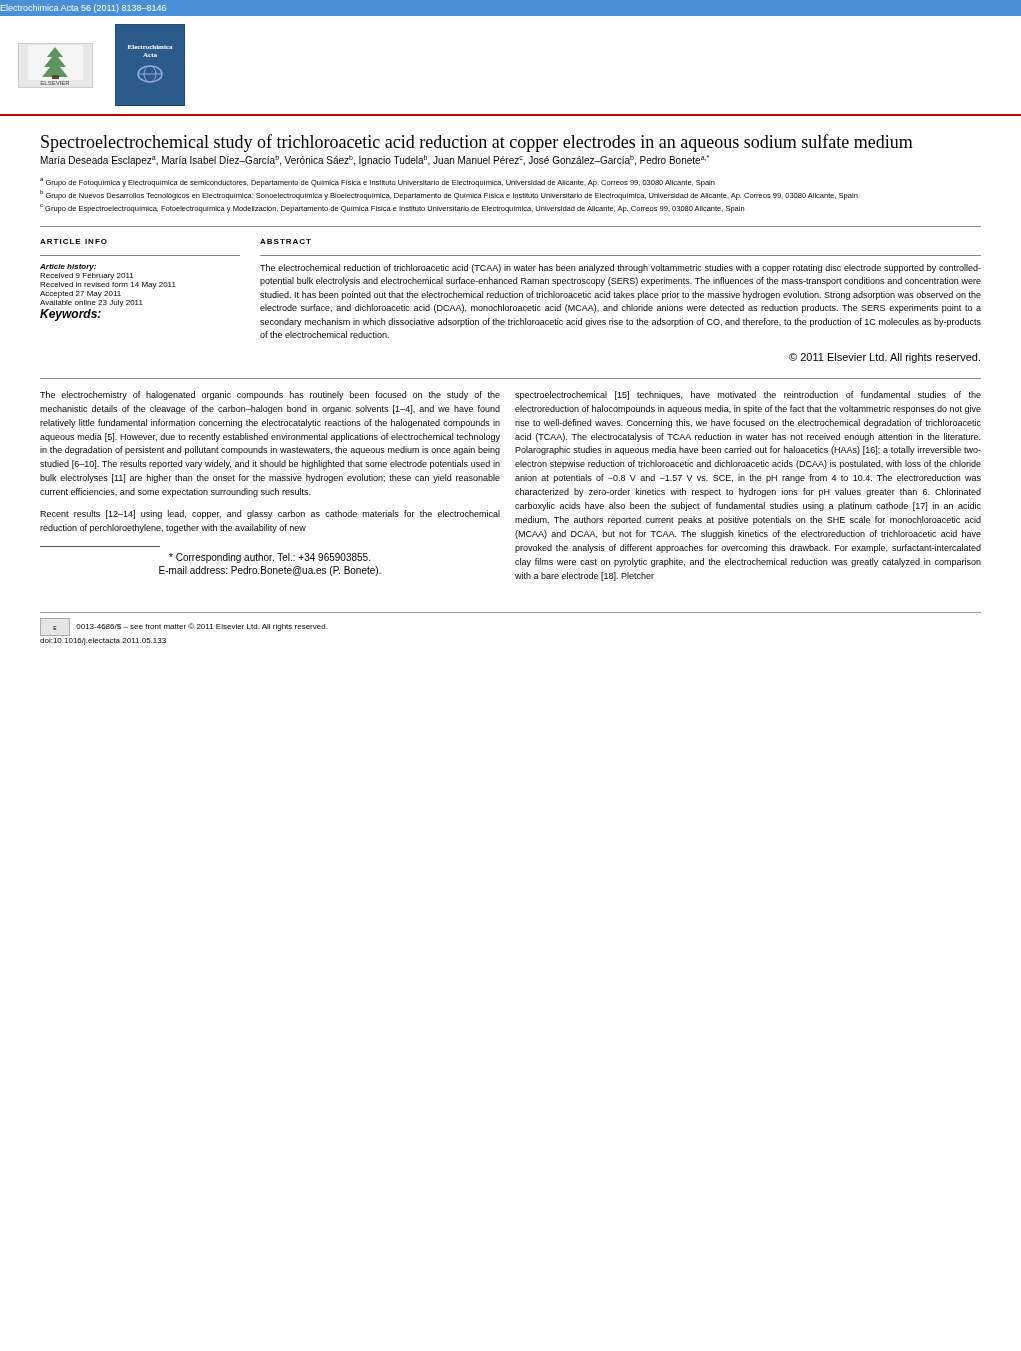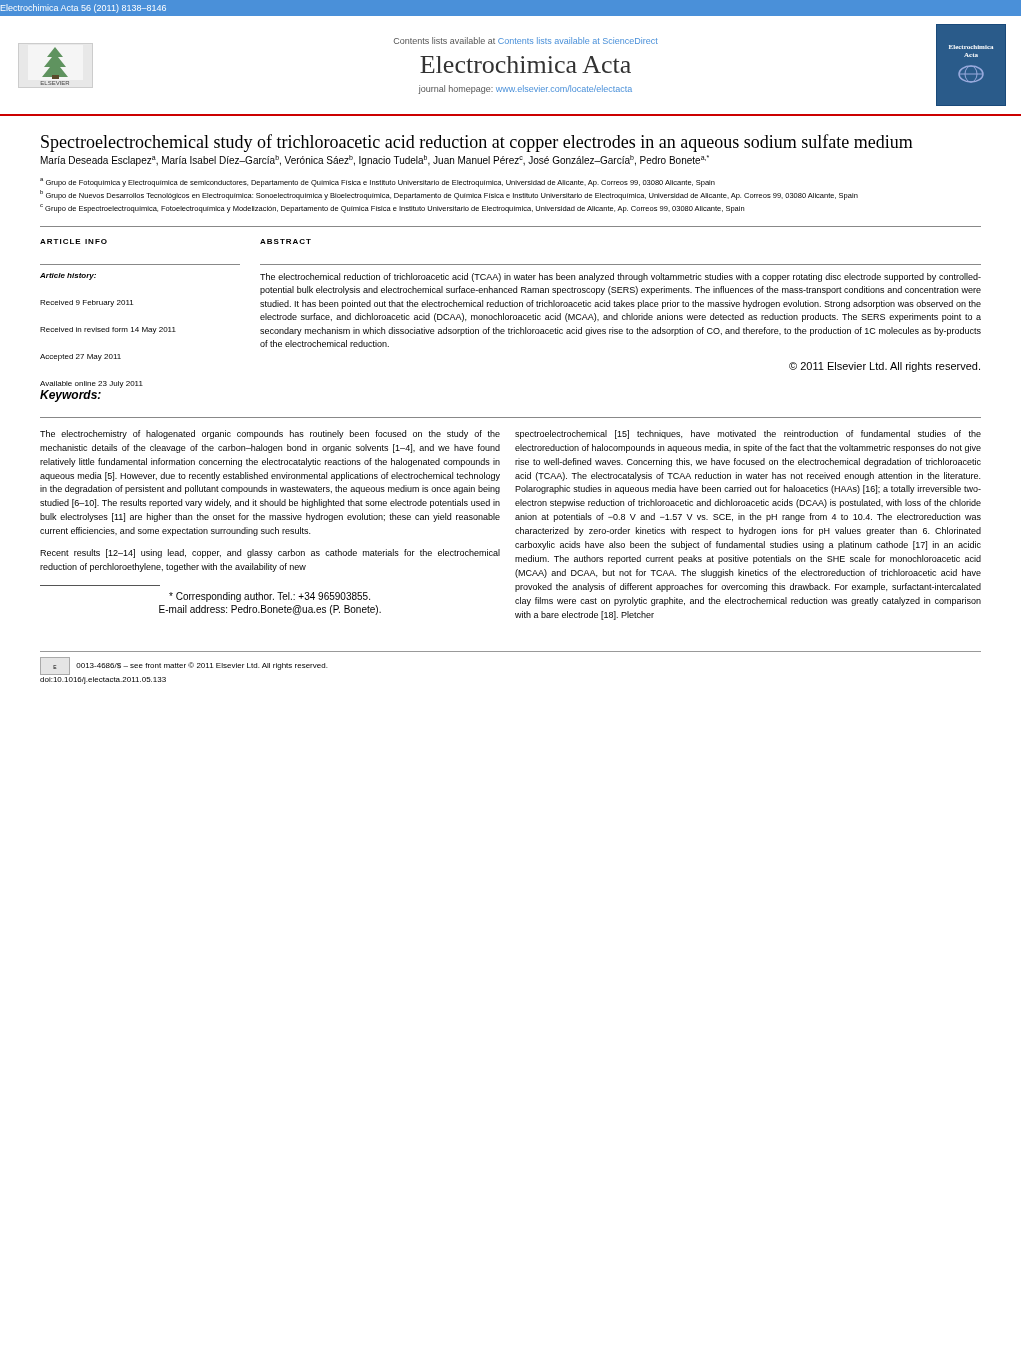--- a/index.html
+++ b/index.html
@@ -141,37 +141,36 @@
       min-width: 200px;
     }
 
     .info-section-title {
       font-size: 8px;
       font-family: Arial, sans-serif;
       font-weight: bold;
       letter-spacing: 1px;
       text-transform: uppercase;
       border-bottom: 1px solid #888;
-      padding-bottom: 18px;
+      padding-bottom: 9px;
       margin-bottom: 6px;
     }
 
     .info-label {
       font-size: 8px;
       font-family: Arial, sans-serif;
       font-style: italic;
       color: #000;
       margin-top: 6px;
       font-weight: bold;
     }
     .info-value {
       font-size: 8px;
       font-family: Arial, sans-serif;
       color: #000;
-      margin-top: 18px;
     }
 
     .keywords-title {
       font-size: 12px;
       font-family: Arial, sans-serif;
       font-style: italic;
       font-weight: bold;
     }
     .keywords-list {
       font-size: 8px;
@@ -286,29 +285,20 @@
       <svg width="55" height="35" viewBox="0 0 55 35">
         <rect x="0" y="0" width="55" height="35" fill="#f5f5f5"></rect>
 
         <polygon points="27,2 35,12 30,12 38,22 32,22 40,32 14,32 22,22 16,22 24,12 19,12" fill="#3a7a3a" opacity="0.8"></polygon>
         <rect x="24" y="30" width="7" height="4" fill="#5a4a2a"></rect>
       </svg>
       <span style="font-size:6px;font-family:Arial;color:#444;">ELSEVIER</span>
     </div>
   </div>
 
-  <div class="journal-center">
-    <div class="science-direct-link">
-      Contents lists available at <span style="color:#4a90d9;">Contents lists available at ScienceDirect</span>
-    </div>
-    <div class="journal-title-main">Electrochimica Acta</div>
-    <div class="journal-homepage">
-      journal homepage: <span style="color:#4a90d9;">www.elsevier.com/locate/electacta</span>
-    </div>
-  </div>
 
   <div class="journal-logo-right">
     <div style="font-size:7px;font-weight:bold;color:#fff;font-family:serif;">Electrochimica</div>
     <div style="font-size:7px;font-weight:bold;color:#fff;font-family:serif;">Acta</div>
     <div style="width:40px;height:25px;margin-top:3px;">
       <svg width="40" height="25" viewBox="0 0 40 25">
         <rect x="0" y="0" width="40" height="25" fill="#2a5b8a"></rect>
         <ellipse cx="20" cy="12" rx="12" ry="8" fill="none" stroke="#9ad" stroke-width="1.5"></ellipse>
         <ellipse cx="20" cy="12" rx="6" ry="8" fill="none" stroke="#9ad" stroke-width="1"></ellipse>
         <line x1="8" y1="12" x2="32" y2="12" stroke="#9ad" stroke-width="1"></line>

